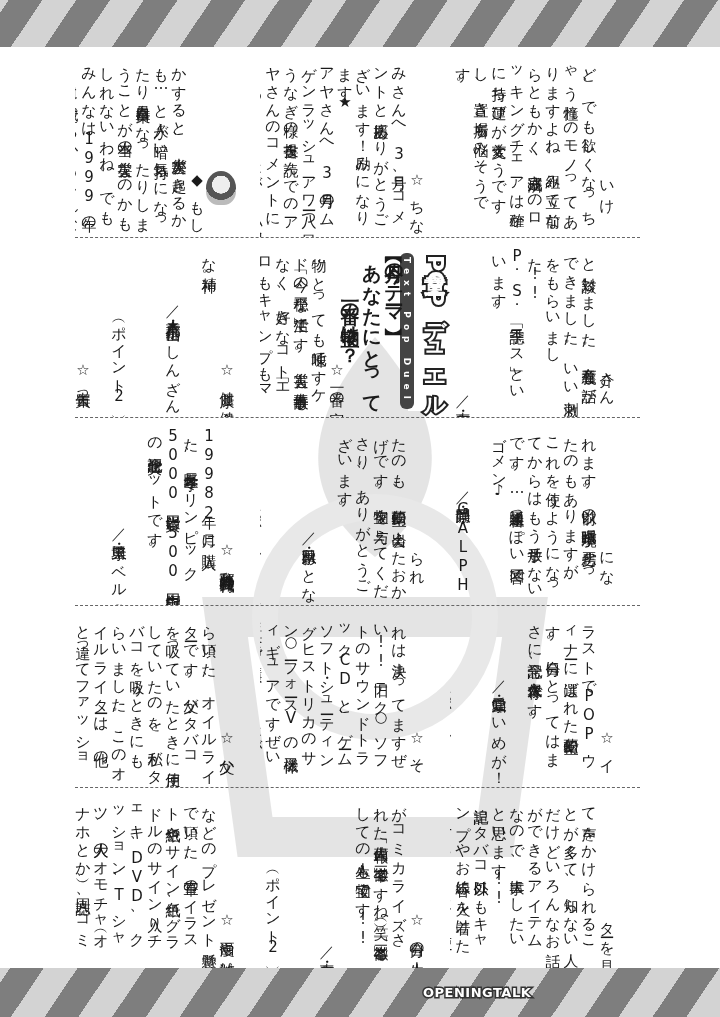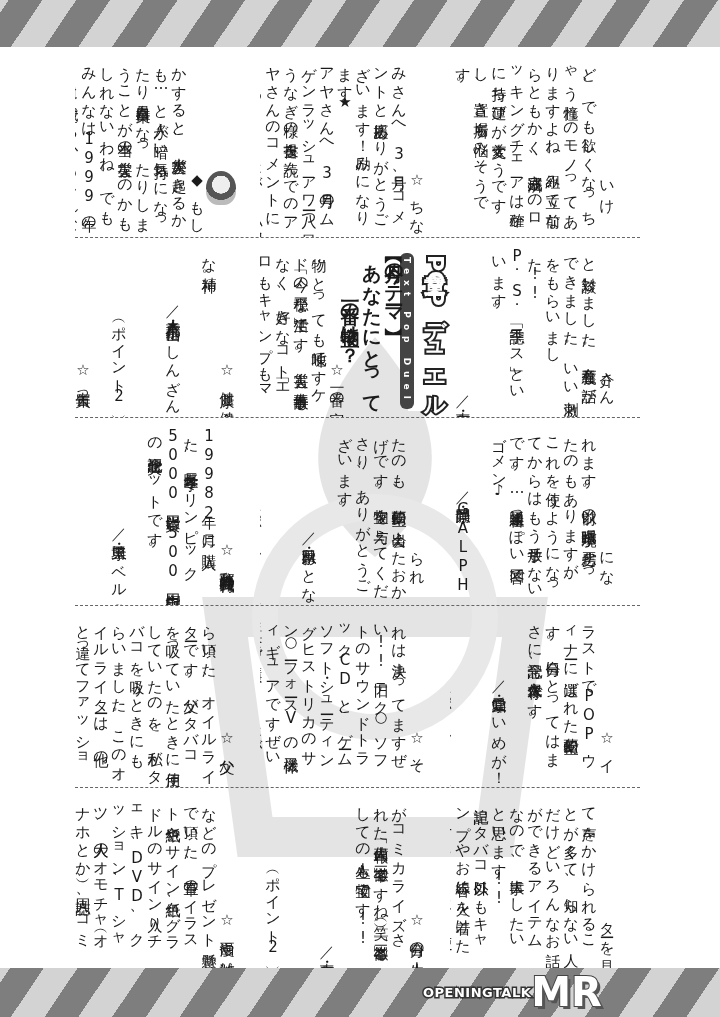--- a/index.html
+++ b/index.html
@@ -24,21 +24,21 @@
   .avatar { display: inline-block; width: 30px; height: 34px; border-radius: 50% 50% 40% 40%;
     background: radial-gradient(circle at 50% 40%, #eee 0 35%, #555 36% 60%, #bbb 61%); }
   .theme-box { position: absolute; right: 190px; top: 0; width: 80px; height: 100%; }
   .theme-badge { position: absolute; right: 0; top: 14px; width: 42px; height: 160px; background: #fff;
     writing-mode: vertical-rl; font-weight: 900; font-size: 22px; letter-spacing: 0;
     color: #fff; -webkit-text-stroke: 4px #222; paint-order: stroke fill; text-align: center; }
   .theme-badge .sub { font-size: 9px; -webkit-text-stroke: 0; color: #fff; background: #444;
     border-radius: 6px; padding: 4px 2px; letter-spacing: 6px; margin-left: 3px; }
   .theme-title { position: absolute; right: 44px; top: 14px; height: 200px; writing-mode: vertical-rl;
     font-weight: 900; font-size: 19px; line-height: 22px; }
-  .footer-logo { position: absolute; left: 423px; top: 970px; height: 44px; display: flex; align-items: center; }
+  .footer-logo { position: absolute; left: 423px; top: 970px; height: 44px; display: flex; align-items: center; gap: 6px; }
   .opening { font-weight: 900; font-size: 13px; color: #fff; -webkit-text-stroke: 3px #333; paint-order: stroke fill; letter-spacing: 0.5px; }
   .mr { font-weight: 900; font-size: 40px; color: #fff; -webkit-text-stroke: 2px #444; paint-order: stroke fill;
     text-shadow: 3px 3px 0 #555; font-family: "DejaVu Sans", sans-serif; }
 </style>
 </head>
 <body>
 
 <div class="stripe top"></div>
 
 <div class="page">
@@ -156,14 +156,13 @@
     <div class="cell c3">
       <span>☆漫画や雑誌などのプレゼント懸賞で頂いた、直筆のイラスト色紙やサイン色紙、グラドルのサイン入りチェキ、DVD、クッション、Tシャツ、大人のオモチャ（オナホとか）、同人誌、コミックス、全てが自分の大切な宝物です。</span>
       
     </div>
   </div>
 </div>
 
 <div class="stripe bottom"></div>
 <div class="footer-logo">
   <span class="opening">OPENINGTALK</span>
-  <span class="mr">MR</span>
 </div>
 
 </body></html>

